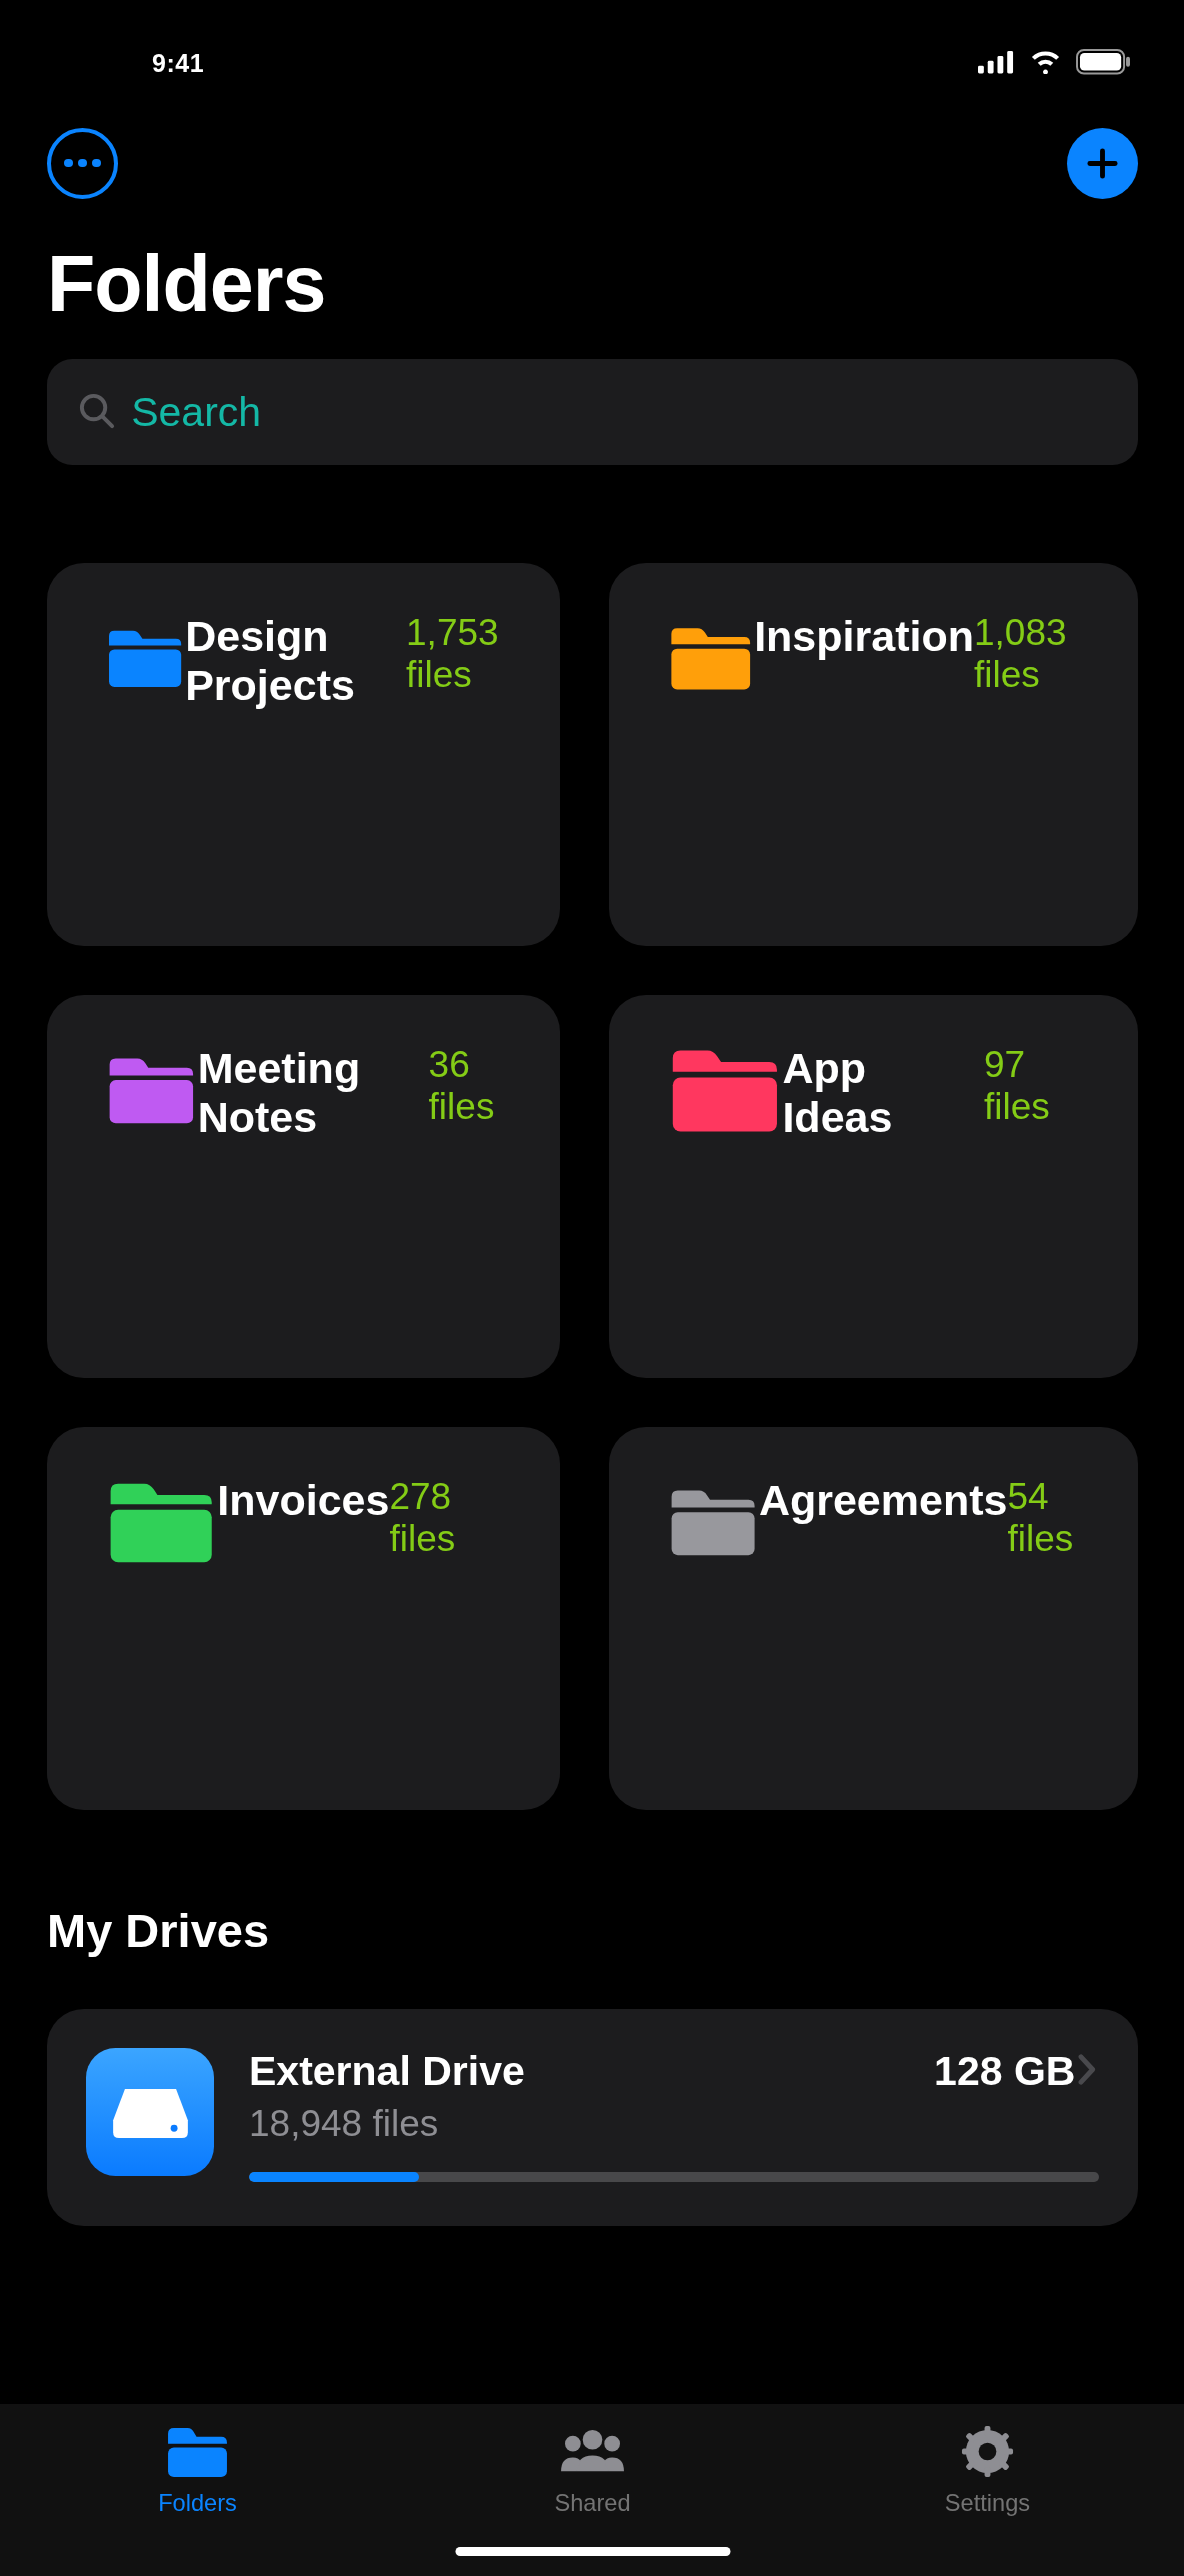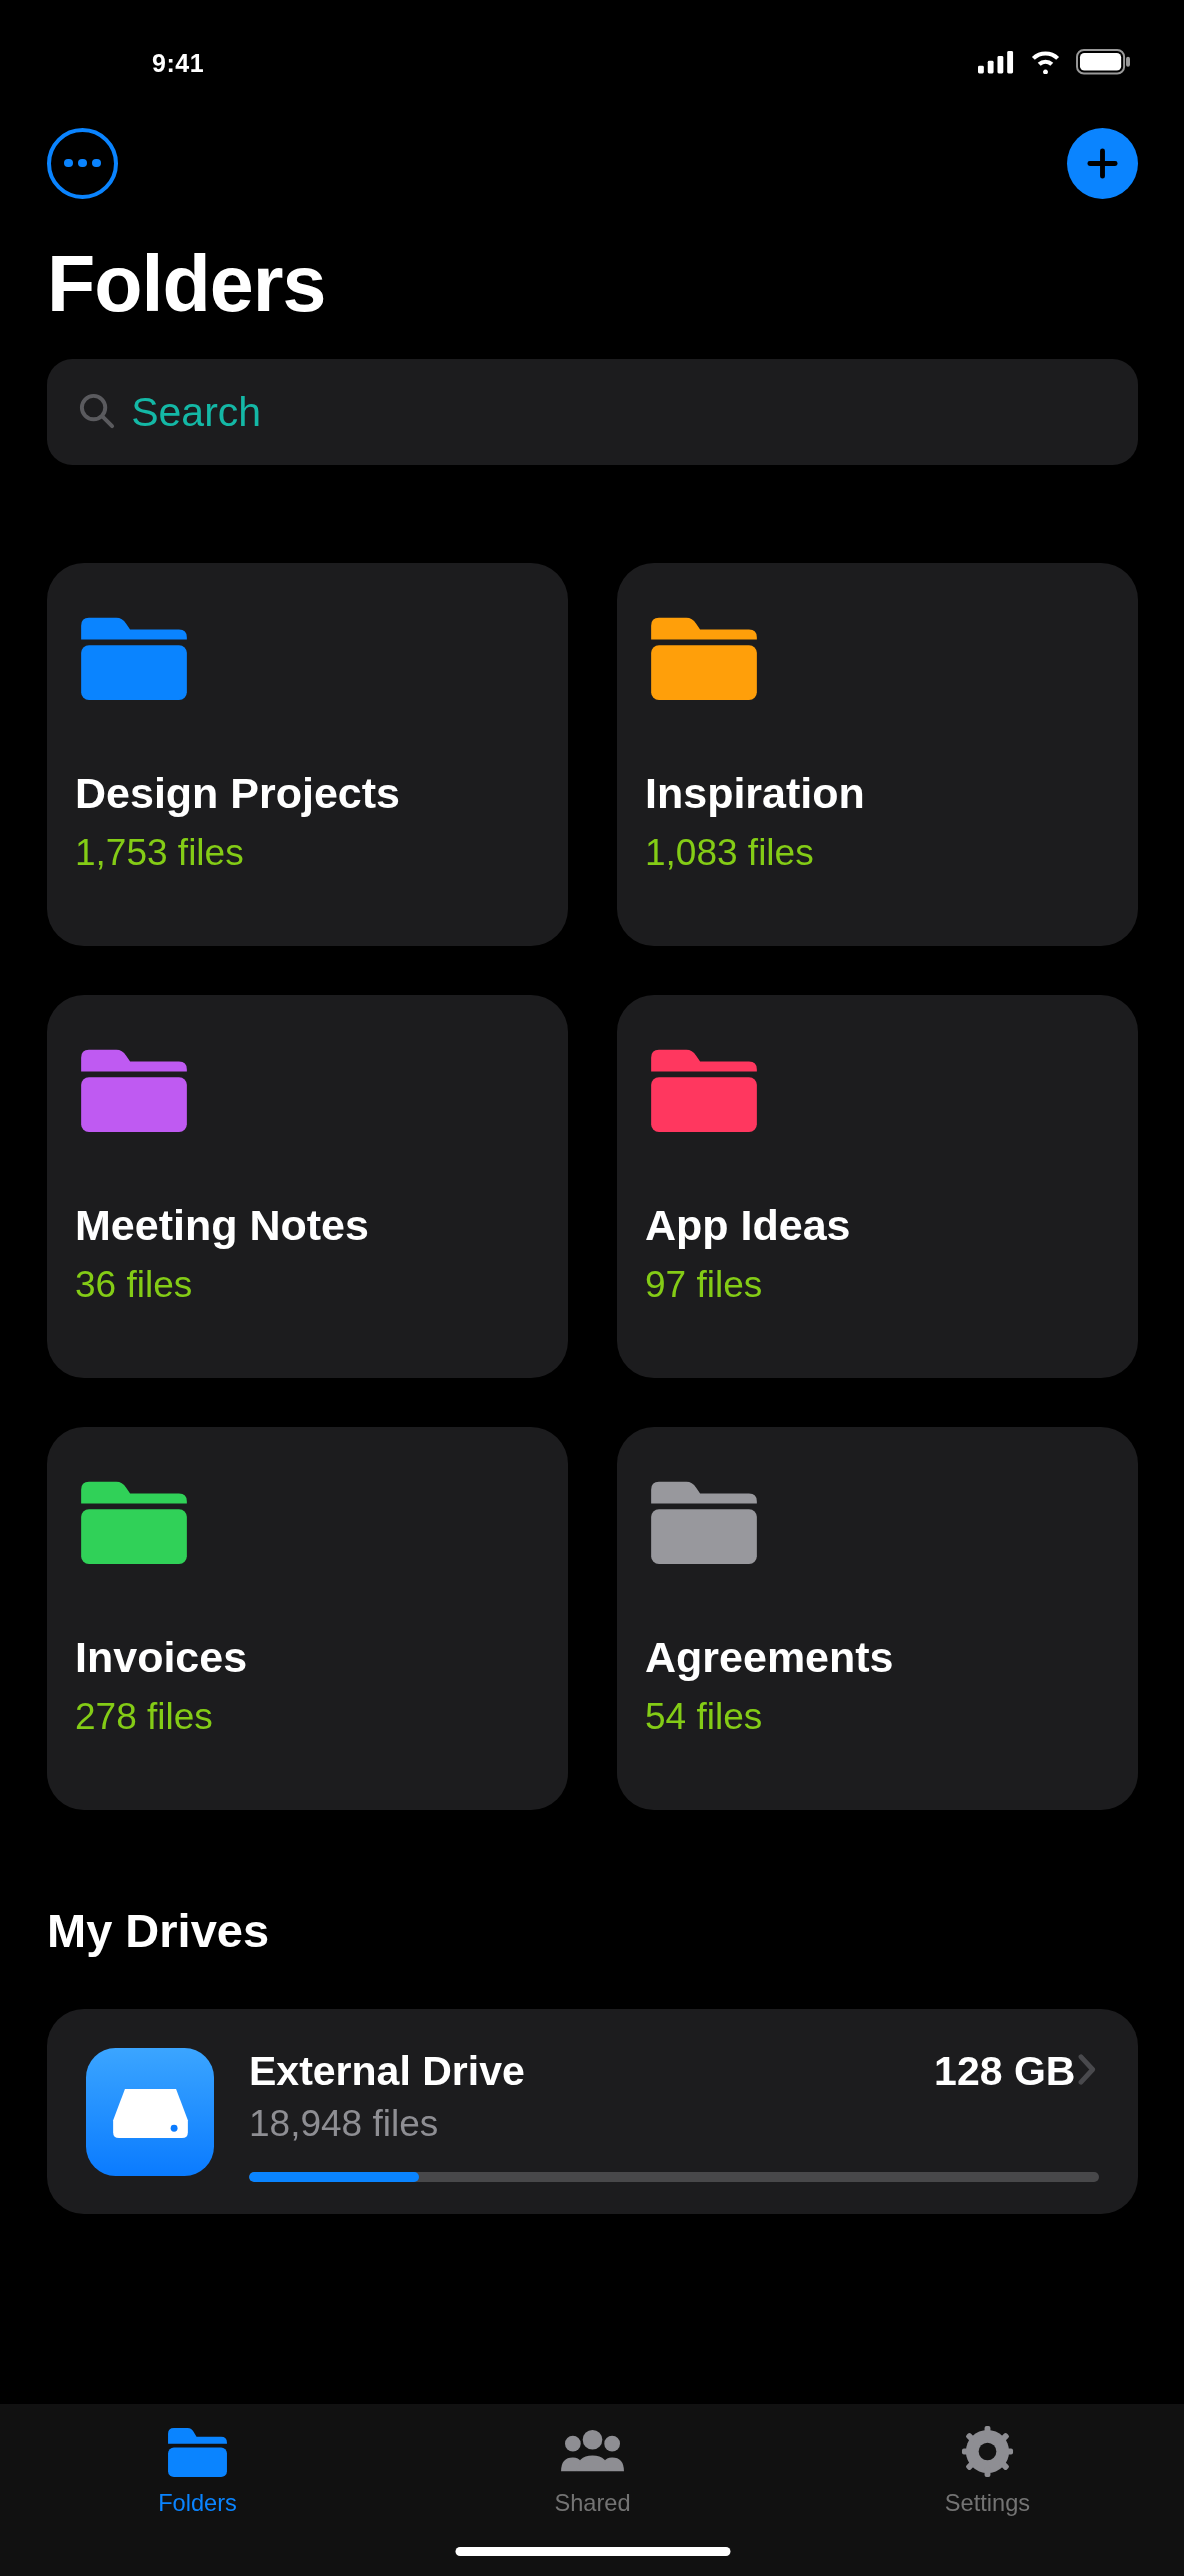--- a/index.html
+++ b/index.html
@@ -95,24 +95,24 @@
     }
     .folder-grid {
       padding: 98px 47px 0 47px;
       display: grid;
       grid-template-columns: 1fr 1fr;
       gap: 49px;
     }
     .folder-card {
       background: #1c1c1e;
       border-radius: 37px;
-      padding: 49px 39px 39px 28px;
+      padding: 49px 39px 39px 58px;
       height: 383px;
       display: flex;
-      flex-direction: column;
+      flex-direction: row;
       cursor: pointer;
     }
     .folder-icon {
       width: 118px;
       height: 93px;
       margin-bottom: 64px;
     }
     .folder-name {
       font-size: 43px;
       font-weight: 600;
@@ -124,21 +124,21 @@
     }
     .section-title {
       font-size: 47px;
       font-weight: 700;
       padding: 93px 47px 51px 47px;
     }
     .drive-card {
       margin: 0 47px;
       background: #1c1c1e;
       border-radius: 37px;
-      padding: 39px 39px 32px 39px;
+      padding: 39px 39px 44px 39px;
       display: flex;
       align-items: flex-start;
       gap: 35px;
       cursor: pointer;
     }
     .drive-badge {
       width: 128px;
       height: 128px;
       background: linear-gradient(180deg, #3ba5ff 0%, #0a7bff 100%);
       border-radius: 29.5px;

